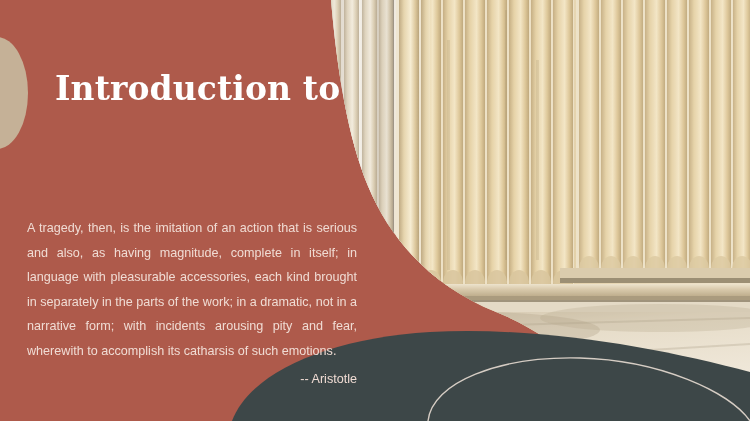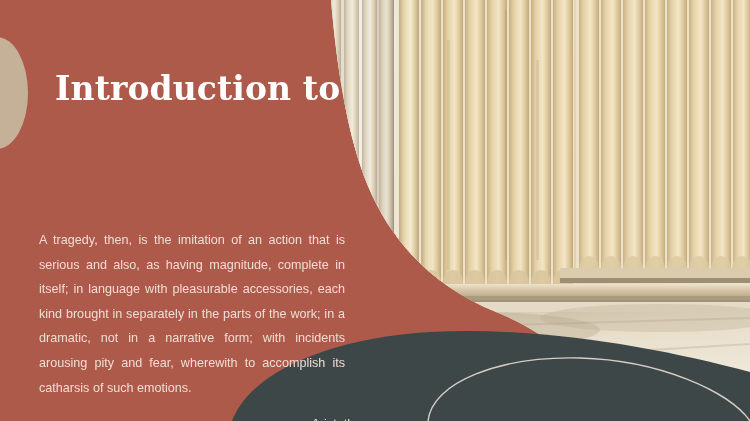--- a/index.html
+++ b/index.html
@@ -70,21 +70,21 @@
     top: 216px;
     width: 330px;
   }
   #quote-text {
     font-family: "Liberation Sans", sans-serif;
     font-size: 12.6px;
     line-height: 24.6px;
     color: #f0dcd4;
     text-align: justify;
     text-justify: inter-word;
-    margin: 12px;
+    margin: 0;
   }
   #quote-attrib {
     font-family: "Liberation Sans", sans-serif;
     font-size: 12.6px;
     line-height: 24.6px;
     color: #f0dcd4;
     text-align: right;
     margin: 3px 0 16px 0;
   }
 </style>

